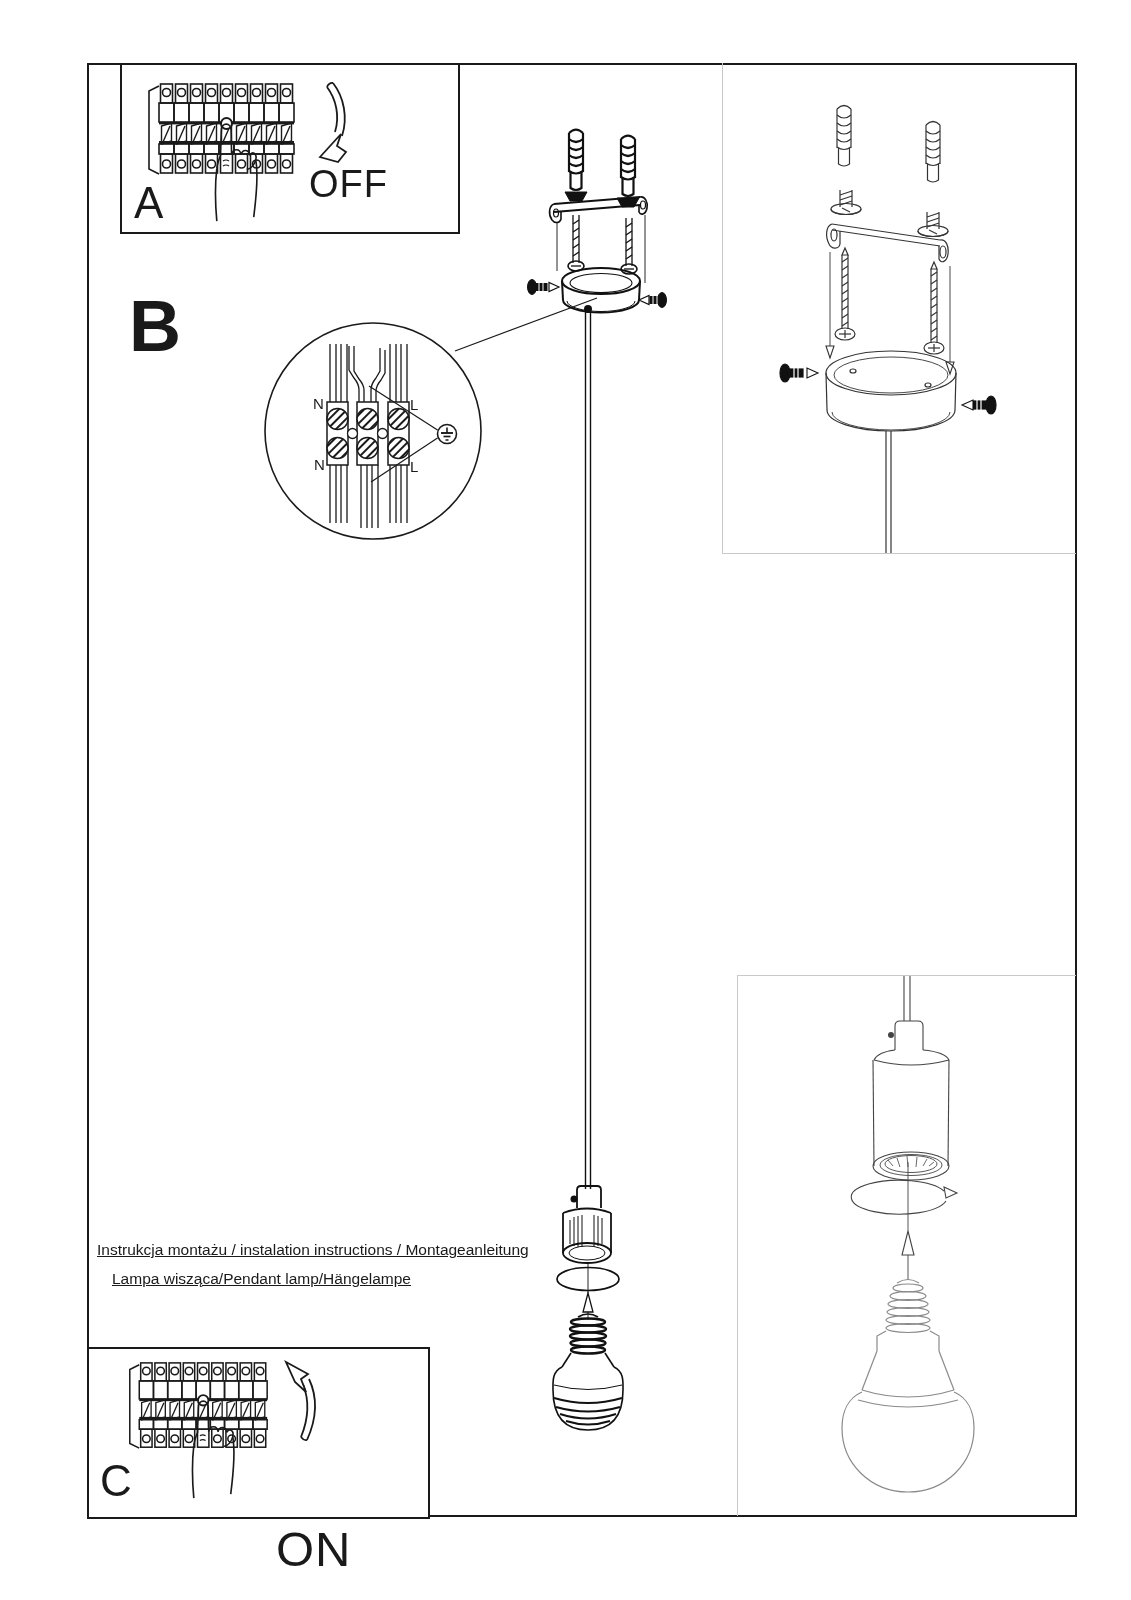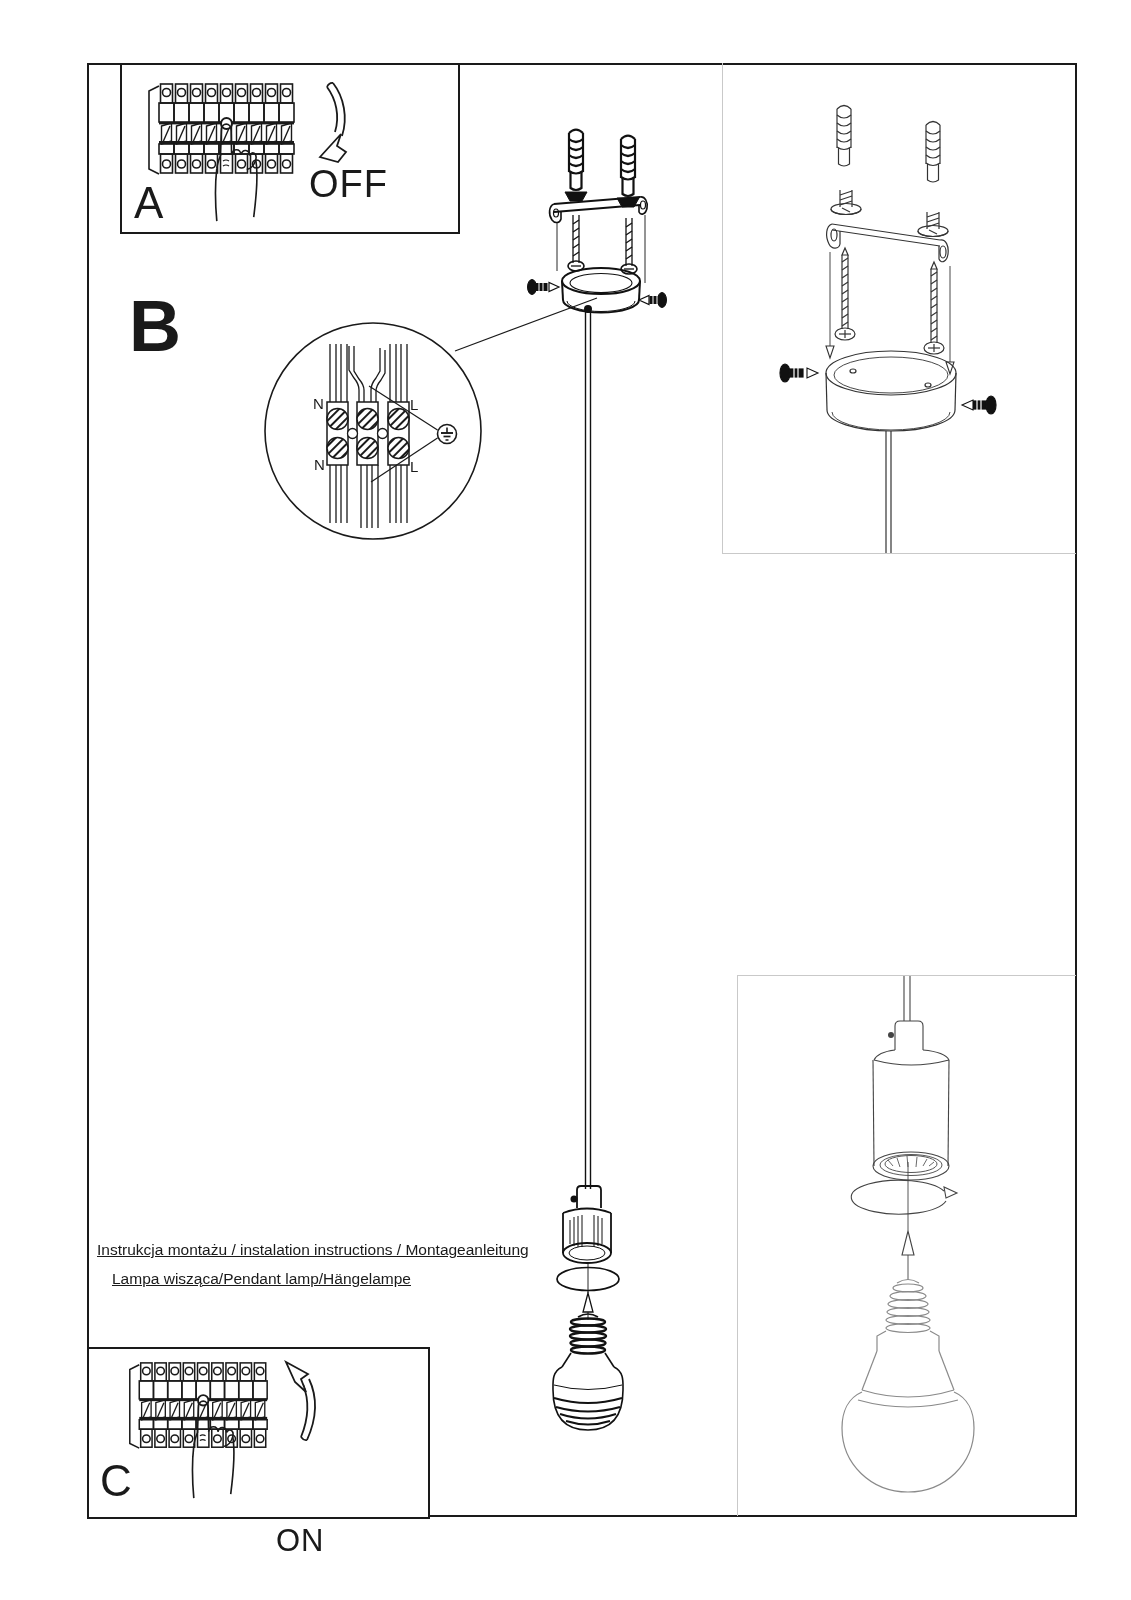--- a/index.html
+++ b/index.html
@@ -27,21 +27,21 @@
   <div class="abs panel-tr" style="left:722px;top:63px;width:353px;height:490px;"></div>
   <div class="abs panel-br" style="left:737px;top:975px;width:338px;height:540px;"></div>
 
   <div class="abs stepbox" style="left:120px;top:63px;width:336px;height:167px;"></div>
   <div class="abs stepbox" style="left:87px;top:1347px;width:339px;height:168px;"></div>
 
   <div class="abs t-step" style="left:134px;top:181px;">A</div>
   <div class="abs t-state" style="left:309px;top:165px;">OFF</div>
   <div class="abs t-b" style="left:129px;top:290px;">B</div>
   <div class="abs t-step" style="left:100px;top:1459px;">C</div>
-  <div class="abs t-state" style="left:276px;top:1525px;font-size:31px;text-align:right;">ON</div>
+  <div class="abs t-state" style="left:276px;top:1525px;font-size:49px;text-align:right;">ON</div>
 
   <div class="abs t-term" style="left:313px;top:396px;">N</div>
   <div class="abs t-term" style="left:314px;top:457px;">N</div>
   <div class="abs t-term" style="left:410px;top:397px;">L</div>
   <div class="abs t-term" style="left:410px;top:459px;">L</div>
 
   <div class="abs t-foot" style="left:97px;top:1242px;">Instrukcja montażu / instalation instructions / Montageanleitung</div>
   <div class="abs t-foot" style="left:97px;top:1271px;margin-left:15px;">Lampa wisząca/Pendant lamp/Hängelampe</div>
 
   <svg width="1131" height="1600" viewBox="0 0 1131 1600">

